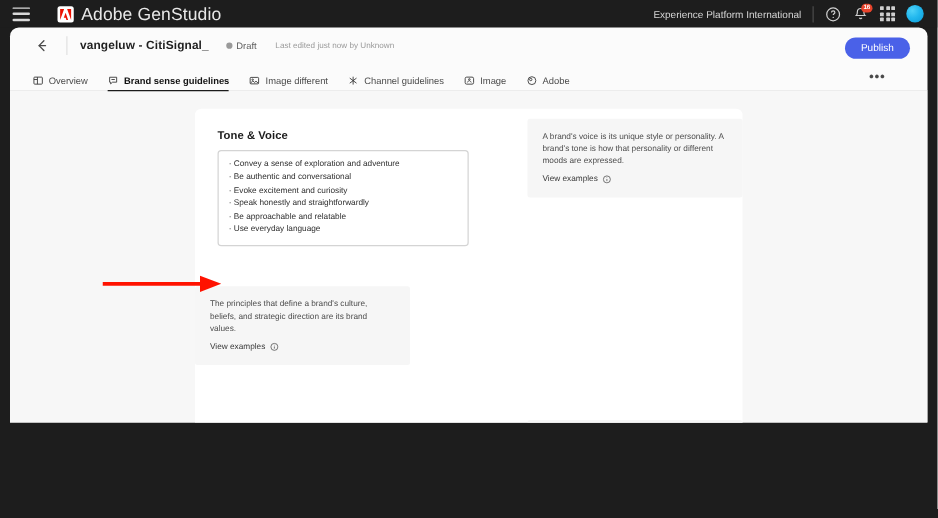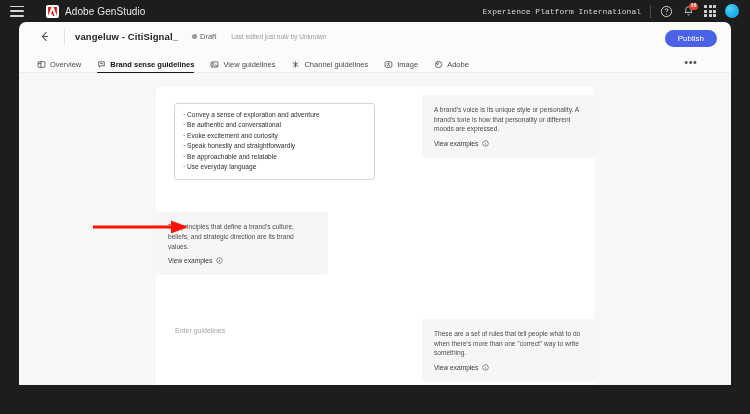--- a/index.html
+++ b/index.html
@@ -25,23 +25,23 @@
     display: flex; flex-direction: column; justify-content: space-between;
     cursor: pointer;
   }
   .hamburger span { display: block; height: 1.5px; background: #d8d8d8; border-radius: 1px; }
   .brand { display: flex; align-items: center; gap: 6px; margin-left: 14px; }
   .brand-mark {
     width: 13px; height: 13px; background: #ffffff; border-radius: 2px;
     display: flex; align-items: center; justify-content: center;
   }
   .brand-mark svg { display: block; }
-  .brand-text { color: #e8e8e8; font-size: 10px; letter-spacing: .1px; white-space: nowrap; }
+  .brand-text { color: #e8e8e8; font-size: 14px; letter-spacing: .1px; white-space: nowrap; }
   .shell-right {
-    margin-left: auto; display: flex; align-items: center; gap: 9px; padding-right: 3px; font-family: Liberation Mono, monospace;
+    margin-left: auto; display: flex; align-items: center; gap: 9px; padding-right: 3px;
   }
   .org-name { color: #d6d6d6; font-size: 8px; white-space: nowrap; }
   .shell-divider { width: 1px; height: 13px; background: #4a4a4a; }
   .shell-icon { position: relative; width: 13px; height: 13px; color: #d0d0d0; cursor: pointer; }
   .shell-icon svg { display: block; width: 13px; height: 13px; }
   .badge {
     position: absolute; top: -2px; right: -3px;
     min-width: 9px; height: 7px; padding: 0 1px;
     background: #e8442c; color: #fff; border-radius: 4px;
     font-size: 5px; line-height: 7px; text-align: center; font-weight: bold;
@@ -49,24 +49,24 @@
   .appgrid { display: grid; grid-template-columns: repeat(3, 3px); grid-template-rows: repeat(3, 3px); gap: 1.5px; cursor: pointer; }
   .appgrid i { display: block; width: 3px; height: 3px; background: #cfcfcf; border-radius: .5px; }
   .avatar {
     width: 14px; height: 14px; border-radius: 50%;
     background: radial-gradient(circle at 35% 32%, #4fd2f7 0%, #23b8ee 45%, #0a9bd8 100%);
     cursor: pointer;
   }
 
   
   .app {
-    height: 363px;
+    height: 316px;
     background: #fbfbfb;
     border-radius: 7px 7px 0 0;
-    margin: 0 19px;
+    margin: 0 8px;
     overflow: hidden;
     position: relative;
   }
 
   
   .hdr {
     height: 29px;
     display: flex;
     align-items: center;
     padding: 0 14px 0 18px;
@@ -258,21 +258,21 @@
       <span>Brand sense guidelines</span>
     </div>
     <div class="tab">
       <span class="ticon">
         <svg viewBox="0 0 16 16" fill="none" stroke="currentColor" stroke-width="1.3">
             <rect x="2" y="3.4" width="12" height="9.2" rx="1.2"></rect>
             <circle cx="5.6" cy="6.6" r="1"></circle>
             <path d="M2.6 11.4l3.3-3 2.4 2.2 2-1.8 3.1 2.8"></path>
           </svg>
       </span>
-      <span>View guidelines</span>
+      <span>Image different</span>
     </div>
     <div class="tab">
       <span class="ticon">
         <svg viewBox="0 0 16 16" fill="none" stroke="currentColor" stroke-width="1.3">
             <path d="M8 2.4v11.2M3.2 4.4l9.6 7.2M12.8 4.4l-9.6 7.2"></path>
           </svg>
       </span>
       <span>Channel guidelines</span>
     </div>
     <div class="tab">
@@ -294,20 +294,21 @@
       </span>
       <span>Adobe</span>
     </div>
   </div>
 
   <div class="canvas">
     <div class="card">
 
       <div class="section">
         <div class="sec-left">
+          <div class="sec-title">Tone &amp; Voice</div>
           <ul class="guideline-box">
             <li>Convey a sense of exploration and adventure</li>
             <li>Be authentic and conversational</li>
             <li>Evoke excitement and curiosity</li>
             <li>Speak honestly and straightforwardly</li>
             <li>Be approachable and relatable</li>
             <li>Use everyday language</li>
           </ul>
         </div>
         <div class="sec-right">

